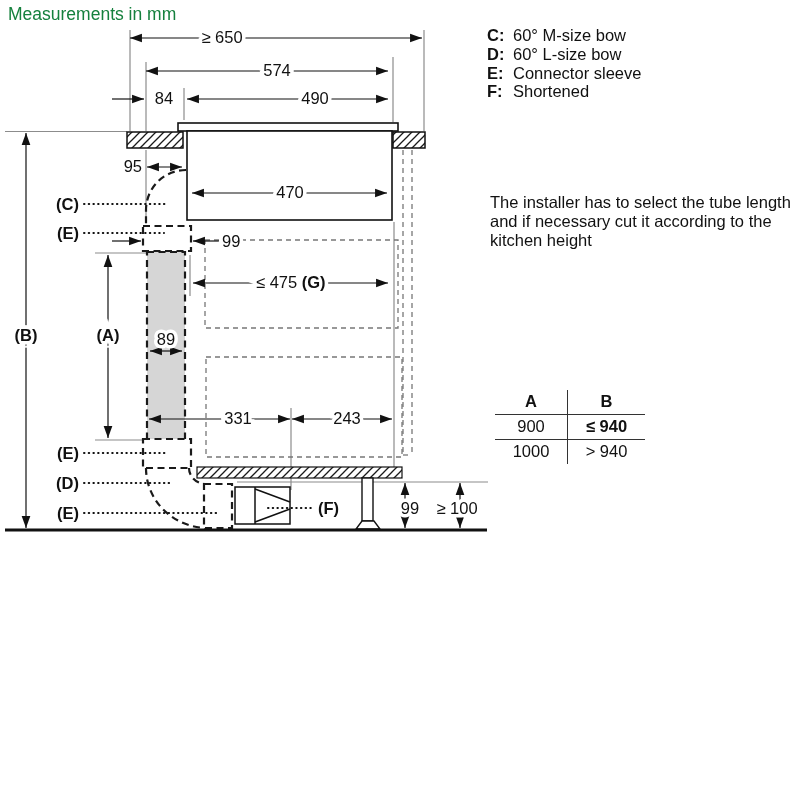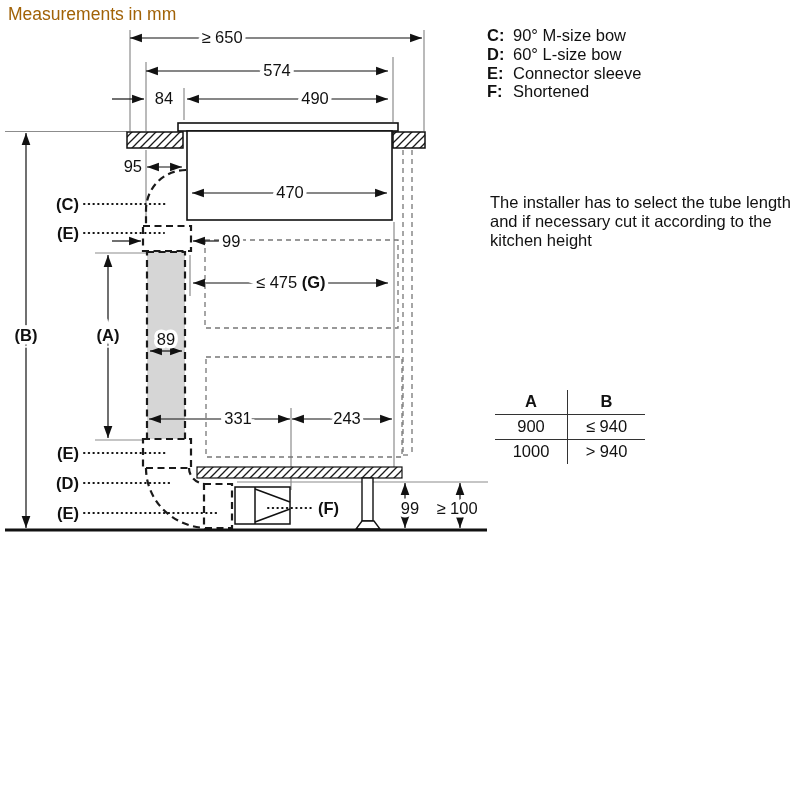--- a/index.html
+++ b/index.html
@@ -1,19 +1,19 @@
 <!DOCTYPE html>
 <html><head>
 <meta charset="utf-8">
 <style>
   html,body{margin:0;padding:0;background:#fff;}
   #page{position:relative;width:800px;height:800px;background:#fff;
         font-family:"Liberation Sans",sans-serif;color:#111;overflow:hidden;}
   #diagram{position:absolute;left:0;top:0;}
-  .title{position:absolute;left:8px;top:4px;font-size:17.5px;color:#a16207;}
+  .title{position:absolute;left:8px;top:4px;font-size:17.5px;color:#15803d;}
   
   .ext{stroke:#8c8c8c;stroke-width:1.2;fill:none;}
   .dim{stroke:#111;stroke-width:1.2;fill:none;}
   .solid{stroke:#111;stroke-width:1.6;fill:#fff;}
   .comp{stroke:#1a1a1a;stroke-width:2.2;fill:none;stroke-dasharray:7 4.5;}
   .compfill{stroke:#1a1a1a;stroke-width:2.2;stroke-dasharray:7 4.5;}
   .cab{stroke:#777;stroke-width:1.3;fill:none;stroke-dasharray:5 4;}
   .dots{stroke:#111;stroke-width:2;fill:none;stroke-dasharray:0.5 4.2;stroke-linecap:round;}
   text{font-family:"Liberation Sans",sans-serif;font-size:16.5px;fill:#111;}
   .halo{paint-order:stroke;stroke:#fff;stroke-width:7px;}
@@ -152,30 +152,30 @@
       <text class="halo b" x="26" y="341" text-anchor="middle">(B)</text>
       <text class="halo b" x="108" y="341" text-anchor="middle">(A)</text>
       <text class="halo b" x="79" y="459" text-anchor="end">(E)</text>
       <text class="halo b" x="79" y="489" text-anchor="end">(D)</text>
       <text class="halo b" x="79" y="519" text-anchor="end">(E)</text>
       <text class="halo b" x="318" y="514" text-anchor="start">(F)</text>
     </g>
   </svg>
 
   <div class="legend">
-    <div><span class="k">C:</span><span>90° M-size bow</span></div>
+    <div><span class="k">C:</span><span>60° M-size bow</span></div>
     <div><span class="k">D:</span><span>60° L-size bow</span></div>
     <div><span class="k">E:</span><span>Connector sleeve</span></div>
     <div><span class="k">F:</span><span>Shortened</span></div>
   </div>
 
   <div class="note">The installer has to select the tube length and if necessary cut it according to the kitchen height</div>
 
   <div class="tbl">
     <div class="hd cR">A</div>
     <div class="hd">B</div>
     <div class="cR cB" style="border-top:1.5px solid #333;">900</div>
-    <div class="cB" style="border-top:1.5px solid #333;">≤ 940</div>
+    <div class="cB" style="border-top:1.5px solid #333;font-weight:bold;">≤ 940</div>
     <div class="cR">1000</div>
     <div>&gt; 940</div>
   </div>
 
 </div>
 
 </body></html>

